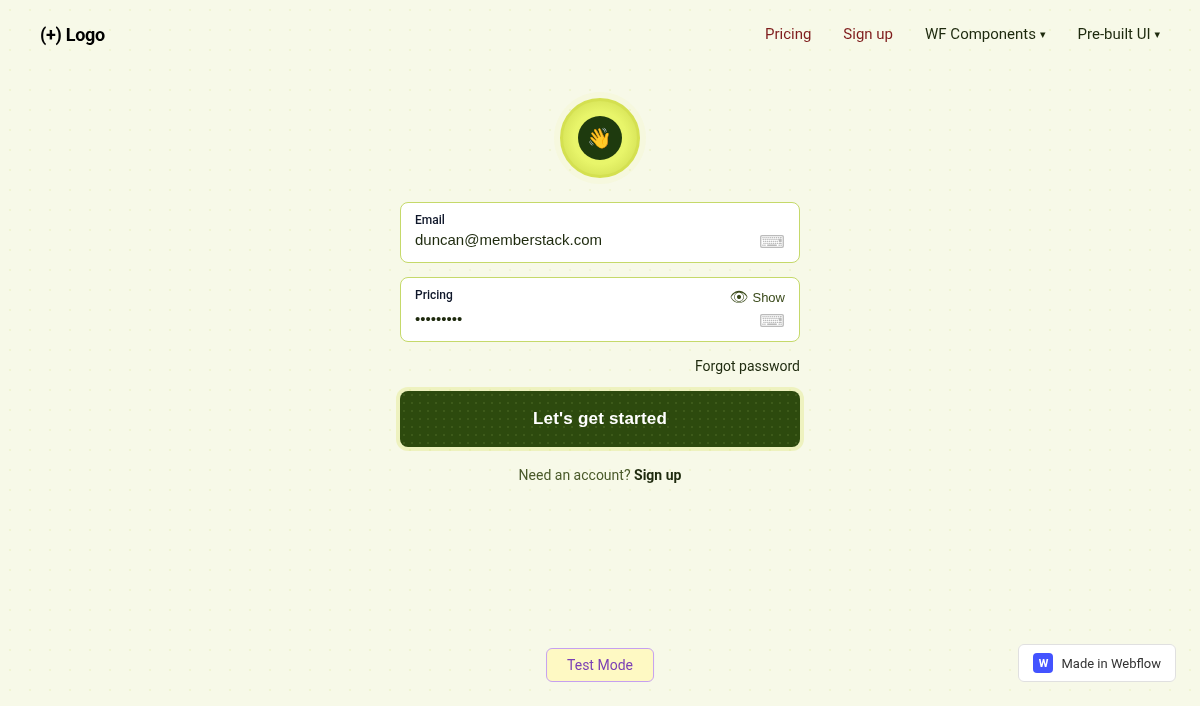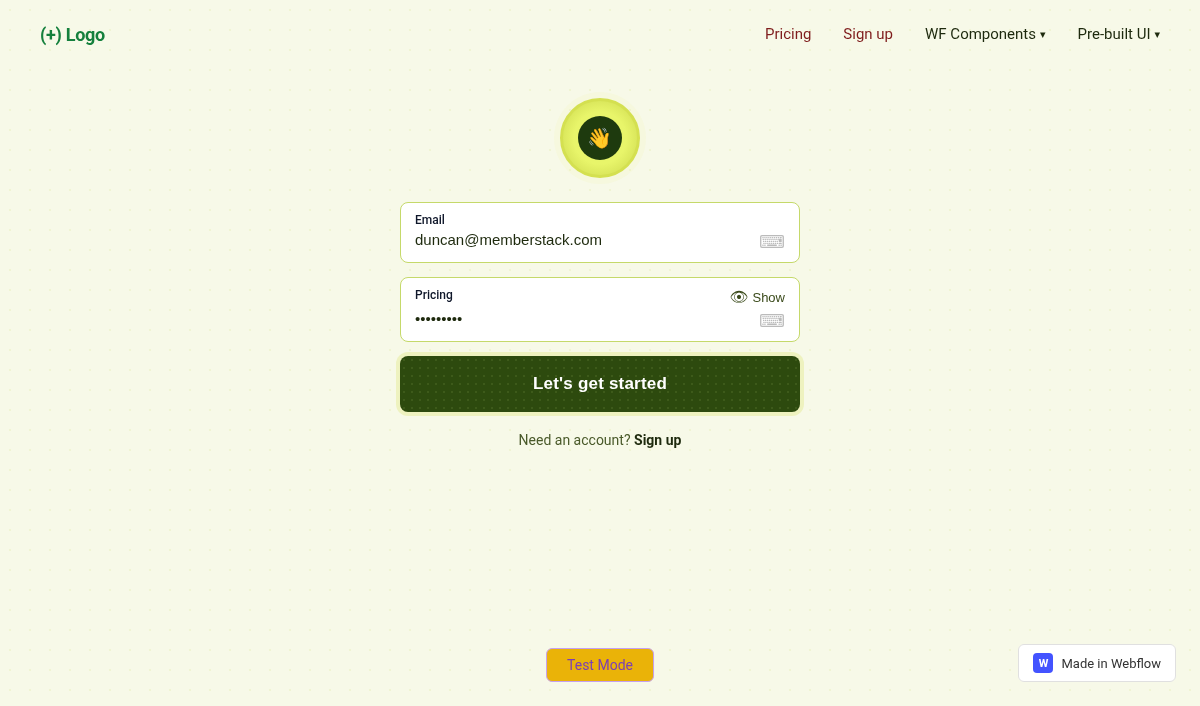--- a/index.html
+++ b/index.html
@@ -19,21 +19,21 @@
       align-items: center;
       justify-content: space-between;
       padding: 0 40px;
       height: 68px;
       background: transparent;
     }
 
     .nav-logo {
       font-size: 18px;
       font-weight: 700;
-      color: #15803d;
+      color: #000000;
       letter-spacing: -0.3px;
     }
 
     .nav-links {
       display: flex;
       align-items: center;
       gap: 32px;
     }
 
     .nav-link {
@@ -220,21 +220,21 @@
     .test-mode {
       position: fixed;
       bottom: 24px;
       left: 50%;
       transform: translateX(-50%);
       border: 1.5px solid #c5a0f0;
       border-radius: 6px;
       padding: 8px 20px;
       font-size: 14px;
       color: #7b3fb5;
-      background: #eab308;
+      background: #fef9c3;
       cursor: pointer;
     }
 
     
     .webflow-badge {
       position: fixed;
       bottom: 24px;
       right: 24px;
       background: #fff;
       border: 1px solid #e0e0e0;
@@ -312,20 +312,23 @@
           <span class="eye-icon">👁</span>
           <span>Show</span>
         </button>
       </div>
       <div class="input-row">
         <input class="input-field" type="password" value="password1" style="">
         <span class="kbd-icon input-icon">⌨</span>
       </div>
     </div>
 
+    <div class="forgot-password">
+      <a>Forgot password</a>
+    </div>
 
     <button class="submit-btn">Let's get started</button>
 
     <div class="signup-text">
       <span>Need an account?</span>
       <a>Sign up</a>
     </div>
 
   </div>
 </main>

